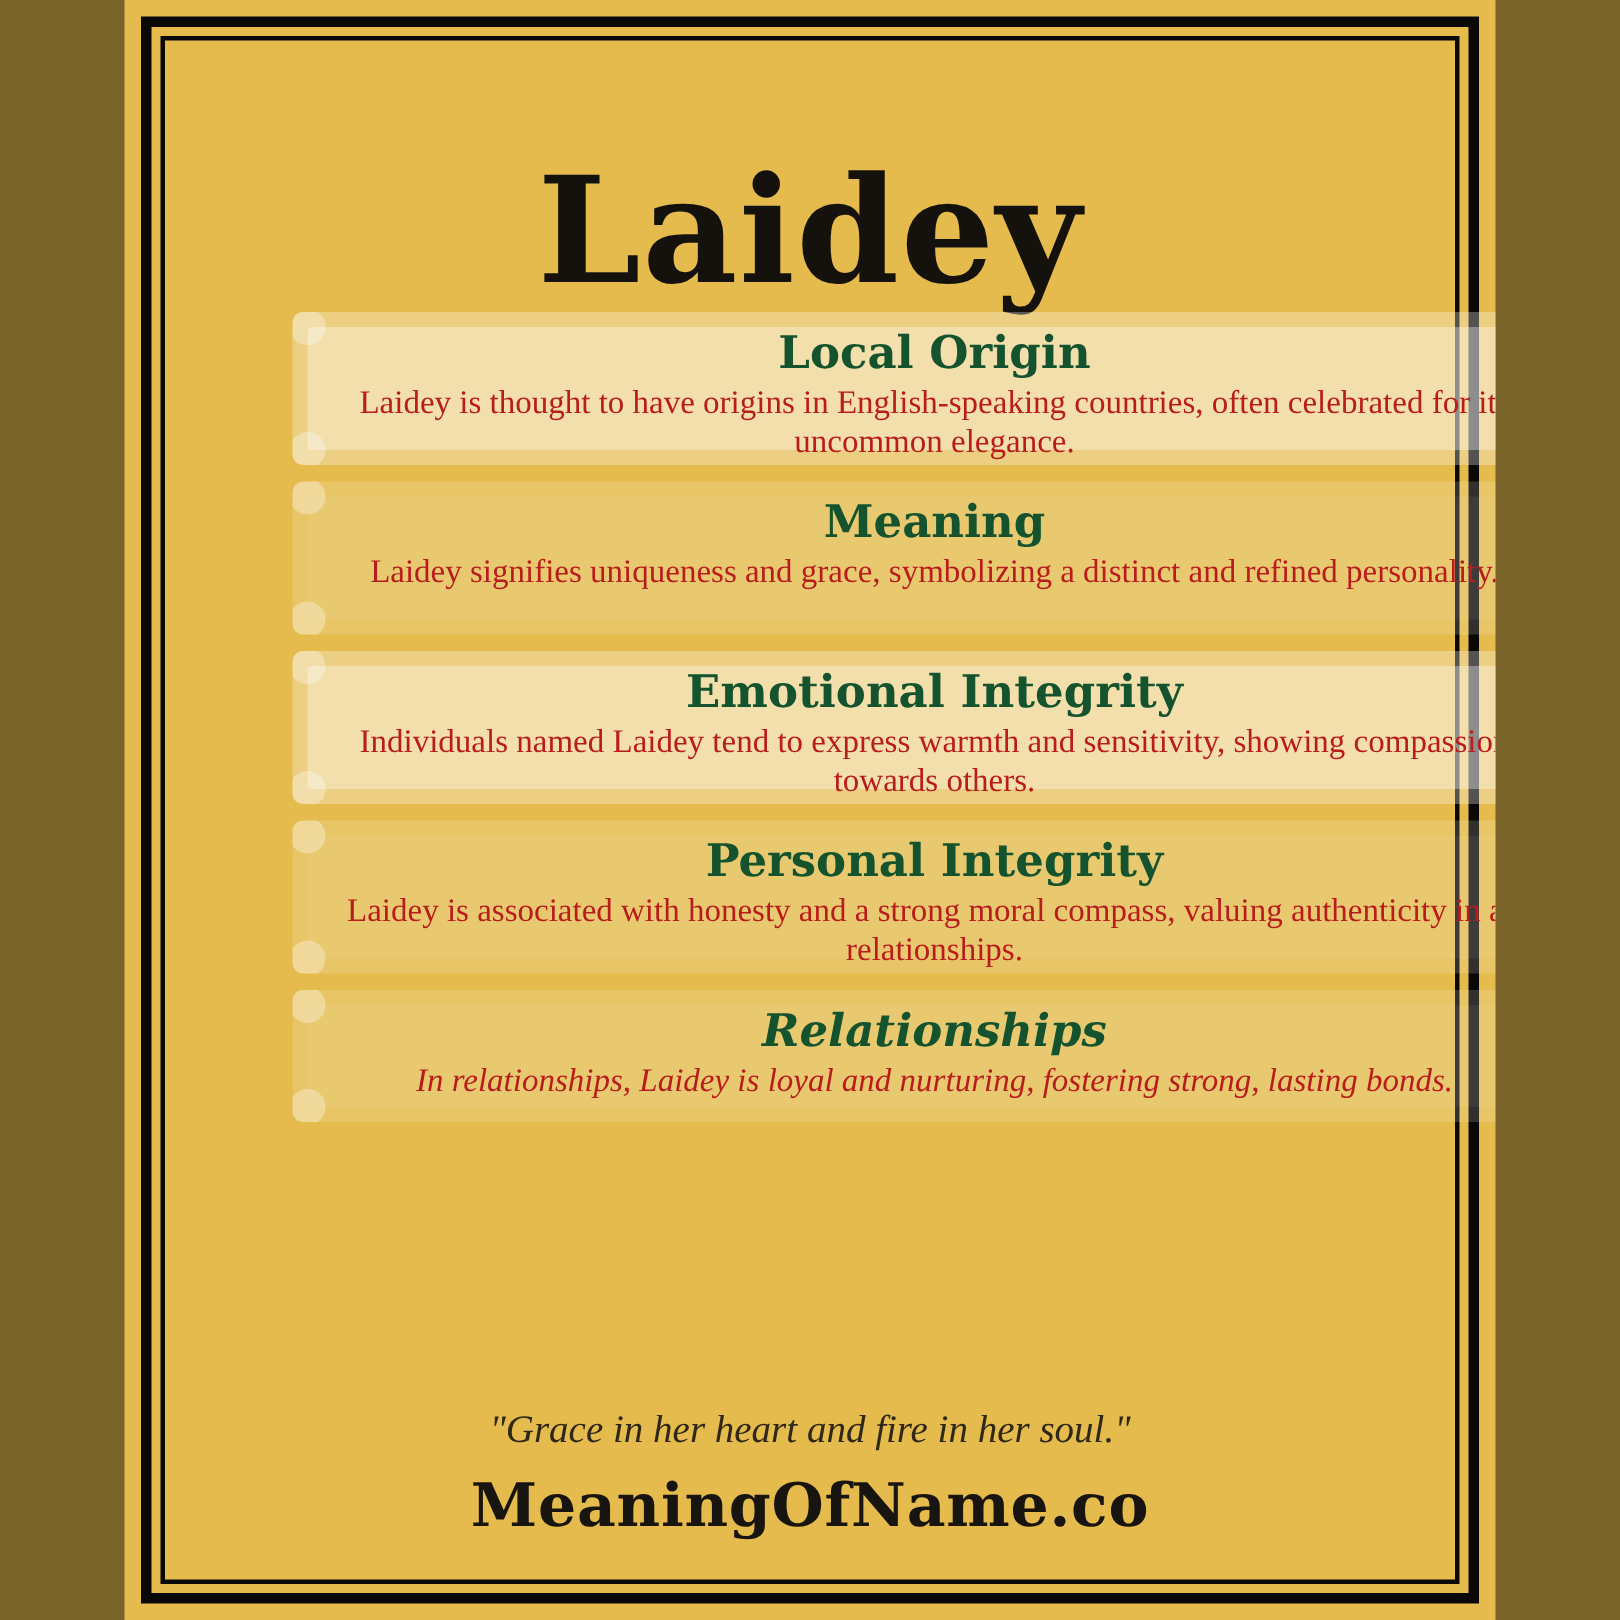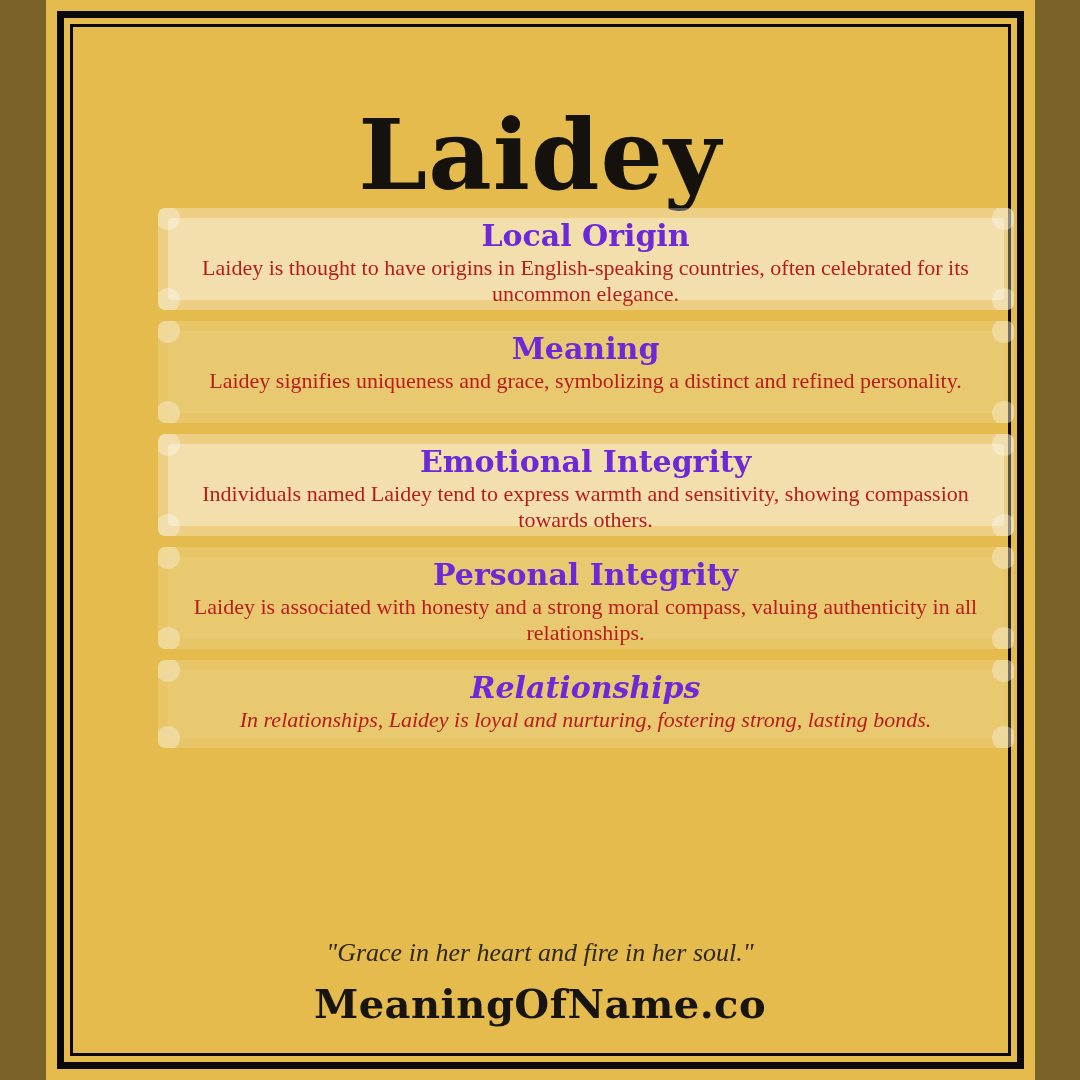--- a/index.html
+++ b/index.html
@@ -1,18 +1,18 @@
 <!DOCTYPE html>
 <html><head>
 <meta charset="utf-8">
 <style>
   html, body { margin: 0; padding: 0; background: #7a6328; }
   .canvas {
     position: relative;
-    width: 989px;
+    width: 914px;
     height: 1080px;
     background: #e4bb4c;
     overflow: hidden;
     font-family: "DejaVu Serif", serif;
     margin: 0 auto;
   }
   .frame-outer {
     position: absolute;
     inset: 11px;
     border: 7px solid #0a0908;
@@ -72,21 +72,21 @@
   .rivet.tl { left: -2px;  top: -2px; }
   .rivet.tr { right: -2px; top: -2px; }
   .rivet.bl { left: -2px;  bottom: -2px; }
   .rivet.br { right: -2px; bottom: -2px; }
   .panel h2 {
     margin: 0;
     padding-top: 1px;
     font-size: 30px;
     line-height: 1.12;
     font-weight: bold;
-    color: #6d28d9;
+    color: #14532d;
   }
   .panel p {
     margin: 2px auto 0;
     max-width: 800px;
     font-family: "Liberation Serif", serif;
     font-size: 22px;
     line-height: 1.2;
     color: #b91c1c;
   }
   .quote {

